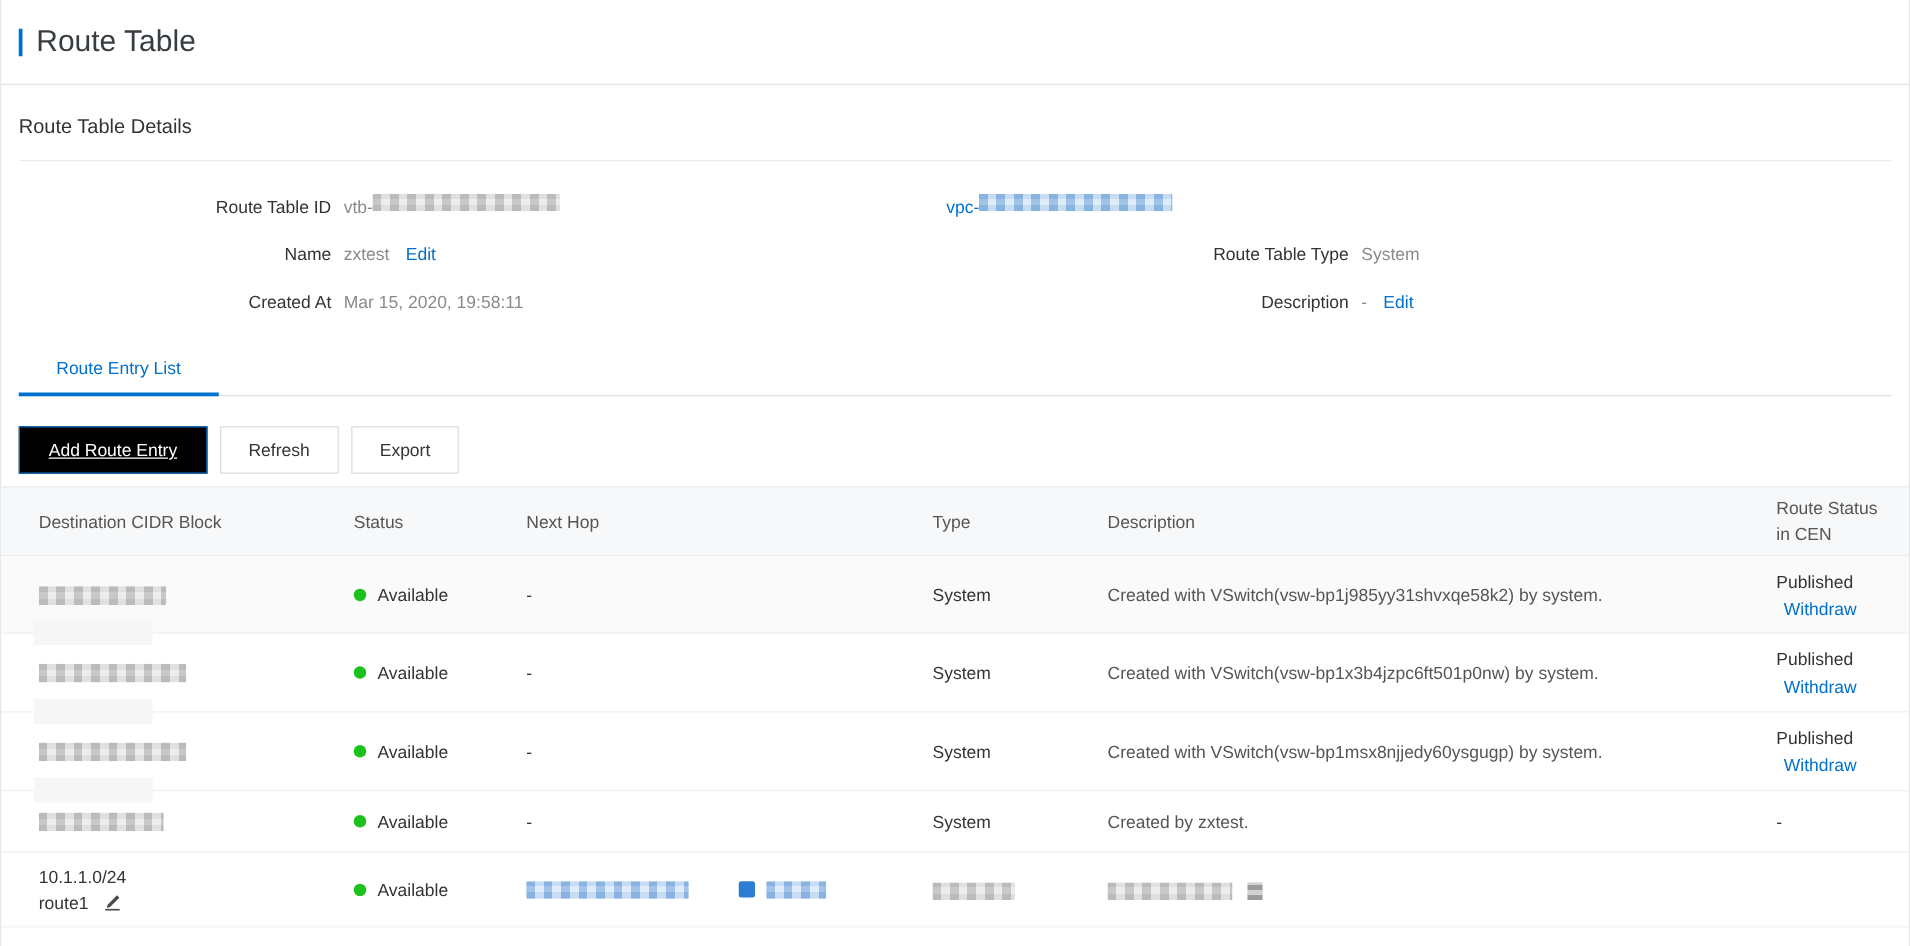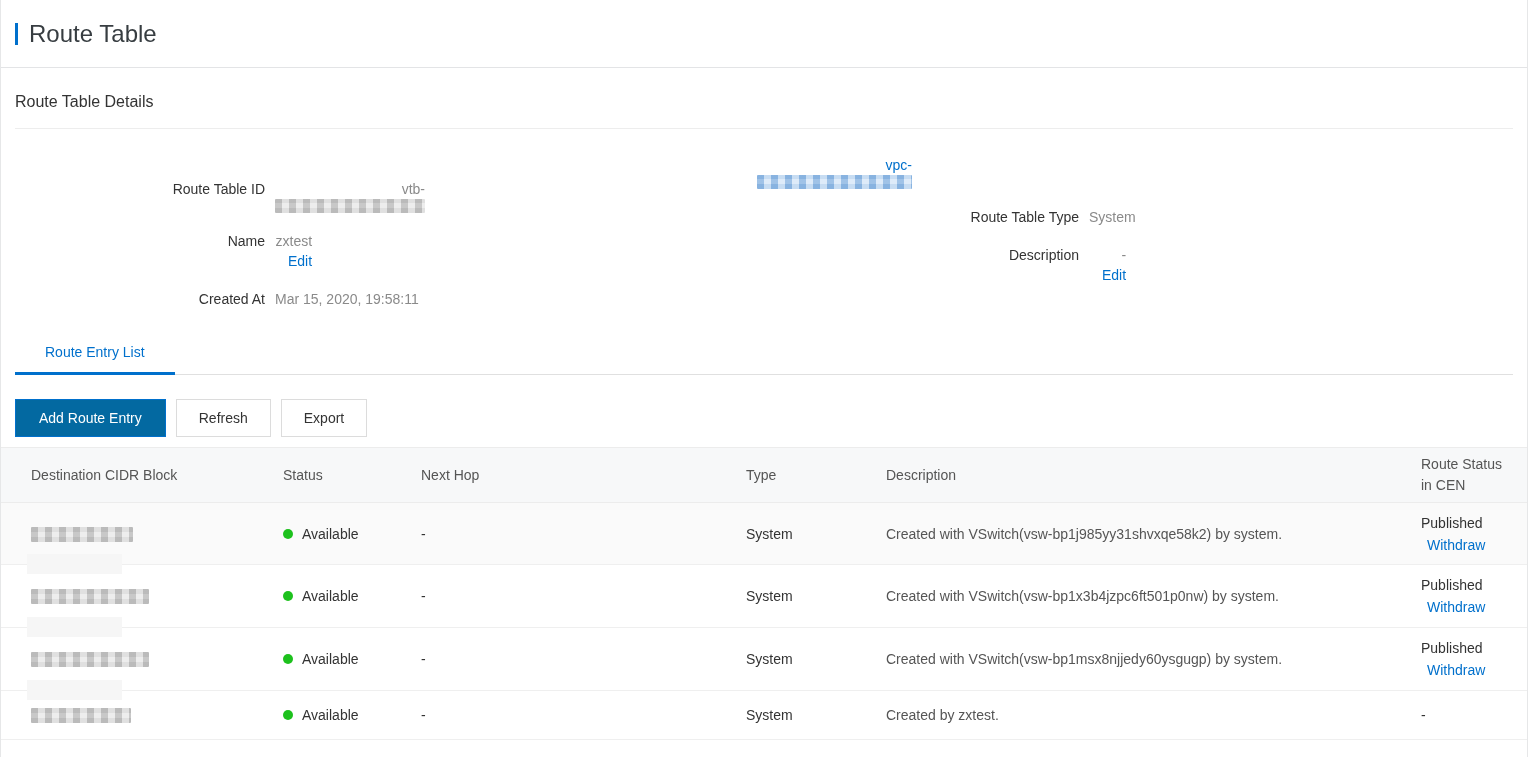--- a/index.html
+++ b/index.html
@@ -14,27 +14,27 @@
 
   
   .titlebar { height: 68px; border-bottom: 1px solid #e3e4e6; display: flex; align-items: center; padding-left: 14px; }
   .title-accent { width: 3px; height: 22px; background: #0070cc; margin-right: 11px; }
   .page-title { font-size: 24px; color: #373d41; }
 
   
   .details-heading { font-size: 16px; color: #333; padding: 25px 0 17px 14px; }
   .details-divider { border-top: 1px solid #ededed; margin: 0 14px; }
   .details-body { display: flex; padding-top: 26px; font-size: 14px; }
-  .details-col-left { width: 746px; margin-top: 24px; }
+  .details-col-left { width: 746px; }
   .details-col-right { flex: 1; }
   .detail-row { display: flex; margin-bottom: 18px; line-height: 20px; }
   .detail-label { text-align: right; color: #333; flex: none; }
   .details-col-left .detail-label { width: 264px; }
   .details-col-right .detail-label { width: 332px; }
-  .detail-value { margin-left: 10px; color: #8a8a8a; display: flex; align-items: flex-end; flex-direction: column; }
+  .detail-value { margin-left: 10px; color: #8a8a8a; display: flex; align-items: flex-start; }
   .edit-link { color: #0070cc; margin-left: 13px; }
 
   
   .redact {
     display: inline-block; height: 14px; border-radius: 1px; vertical-align: middle;
     background-color: #e3e3e3;
     background-image:
       repeating-linear-gradient(90deg, rgba(90,90,90,.22) 0 7px, rgba(255,255,255,.25) 7px 14px),
       repeating-linear-gradient(0deg, rgba(120,120,120,.12) 0 5px, rgba(255,255,255,.15) 5px 10px);
   }
@@ -54,21 +54,21 @@
   .tab-active {
     color: #0070cc; font-size: 14px; padding: 0 30px 12px;
     border-bottom: 3px solid #0070cc; margin-bottom: -1px; cursor: pointer;
   }
 
   
   .toolbar { margin: 24px 14px 0; display: flex; }
   .btn { height: 38px; font-size: 14px; border: 1px solid #dcdcdc; background: #fff; color: #333;
          display: inline-flex; align-items: center; padding: 0 22px; cursor: pointer; margin-right: 10px;
          font-family: inherit; }
-  .btn-primary { background: #0369a1; border-color: #0070cc; color: #fff; padding: 0 23px; }
+  .btn-primary { background: #000000; border-color: #0070cc; color: #fff; padding: 0 23px; text-decoration: underline; }
 
   
   .table { margin-top: 10px; }
   .thead, .trow {
     display: grid;
     grid-template-columns: 252px 138px 325px 140px 535px 1fr;
     padding-left: 30px; padding-right: 12px; align-items: center;
   }
   .thead {
     height: 56px; background: #f7f8f9; color: #555; font-size: 14px;
@@ -234,20 +234,32 @@
     </div>
     <div>-</div>
     <div>System</div>
     <div class="cell-desc">Created by zxtest.</div>
     <div class="cen-cell">
       <div>-</div>
     </div>
   </div>
 
   <div class="trow" style="height:60px;">
+    <div class="cidr-two-line">
+      <div>10.1.1.0/24</div>
+      <div class="cidr-name-line">
+        <span>route1</span>
+        <span class="pencil-icon">
+          <svg width="14" height="14" viewBox="0 0 14 14">
+            <path d="M10.6 1.2 L12.5 3.1 L5.0 10.6 L2.4 11.3 L3.1 8.7 Z" fill="#4a4a4a"></path>
+            <rect x="1.2" y="12.1" width="11.6" height="1.3" fill="#4a4a4a"></rect>
+          </svg>
+        </span>
+      </div>
+    </div>
     <div class="cell-status">
       <span class="status-dot"></span>
       <span>Available</span>
     </div>
     <div class="nexthop-flex">
       <span class="redact redact-blue" style="width:130px;"></span>
       <span class="instance-icon" style="margin-left:40px;"></span>
       <span class="redact redact-blue" style="width:48px;margin-left:9px;"></span>
     </div>
     <div>

